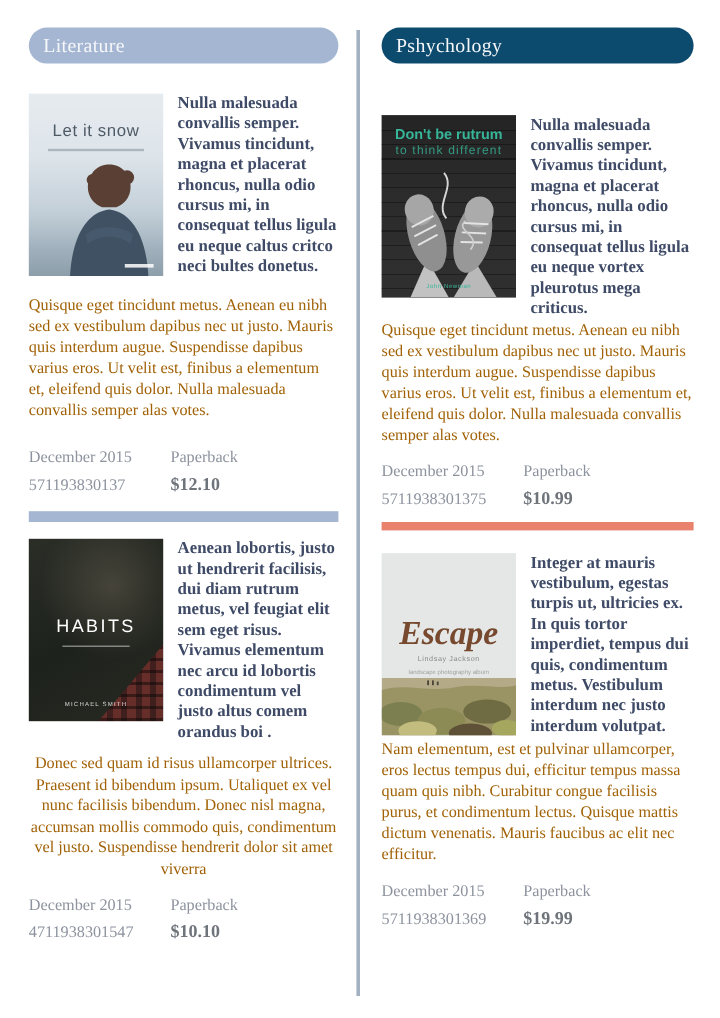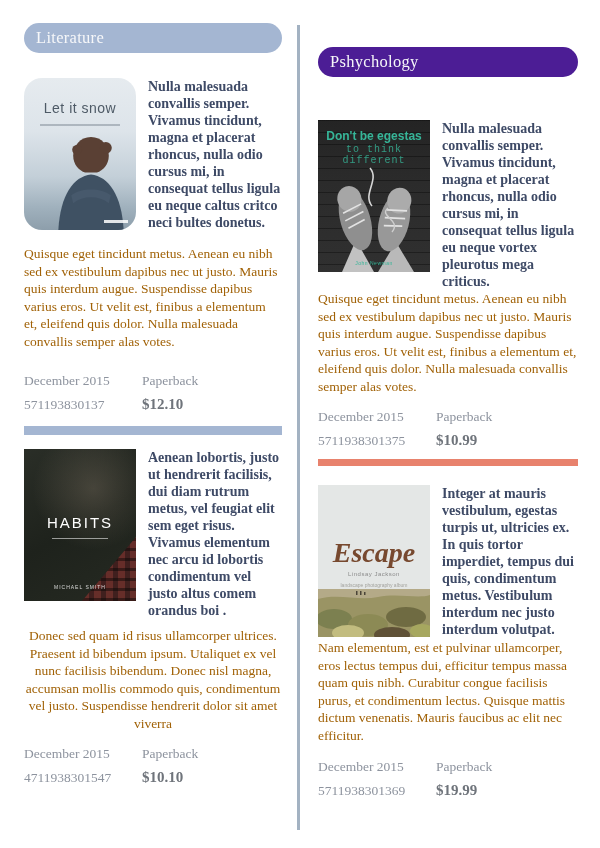--- a/index.html
+++ b/index.html
@@ -5,21 +5,21 @@
   html,body{margin:0;padding:0;background:#fff;}
   .page{position:relative;width:600px;height:848px;background:#ffffff;overflow:hidden;
         font-family:"Liberation Serif",serif;}
   .vdivider{position:absolute;left:297px;top:25px;width:3px;height:805px;background:#a3b2c2;}
   .col{position:absolute;top:23px;}
   .col-left{left:24px;width:258px;}
   .col-right{left:318px;width:260px;}
   .col-header{height:30px;line-height:30px;padding-left:12px;box-sizing:border-box;
               color:#f6f7f9;font-size:16.5px;letter-spacing:.3px;border-radius:15px;}
   .col-left .col-header{background:#a4b6d2;}
-  .col-right .col-header{background:#4c1d95;margin-top:24px;}
+  .col-right .col-header{background:#0c4a6e;}
   .book-row{display:flex;gap:12px;}
   .col-left .book-row1{margin-top:25px;}
   .col-right .book-row1{margin-top:43px;}
   .col-left .book-row2{margin-top:14px;}
   .col-right .book-row2{margin-top:19px;}
   .lead{flex:1;font-weight:bold;font-size:14px;line-height:17px;color:#3e4a66;}
   .body-para{font-size:13.5px;line-height:17.5px;color:#a16207;}
   .col-left .bp1{margin-top:14px;}
   .col-right .bp1{margin-top:0px;}
   .col-left .bp2{margin-top:8px;text-align:center;}
@@ -32,21 +32,21 @@
   .meta .date,.meta .format,.meta .isbn{font-size:13.5px;color:#8d939e;}
   .meta .price{font-size:15px;font-weight:bold;color:#6f747b;}
   .hdivider{border:0;}
   .col-left .hdivider{margin-top:13px;height:9px;background:#a4b6d2;}
   .col-right .hdivider{margin-top:10px;height:7px;background:#e8826d;}
 
   
   .cover{position:relative;width:112px;height:152px;flex:0 0 112px;overflow:hidden;}
   .cover svg{position:absolute;display:block;}
 
-  .c-snow{background:linear-gradient(180deg,#e6ebef 0%,#dde4ea 35%,#c3cfd8 65%,#a0b1bd 85%,#8d9eab 100%);border-radius:18px;}
+  .c-snow{background:linear-gradient(180deg,#e6ebef 0%,#dde4ea 35%,#c3cfd8 65%,#a0b1bd 85%,#8d9eab 100%);}
   .c-snow-title{position:absolute;top:22px;width:100%;text-align:center;
     font-family:"Liberation Sans",sans-serif;font-size:14px;color:#4e5a66;letter-spacing:.5px;}
   .c-snow-sub{position:absolute;top:46px;left:16px;right:16px;height:2px;background:rgba(100,112,124,.4);}
   .c-snow-person{bottom:0;right:5px;width:80px;height:94px;}
   .c-snow-authorbar{position:absolute;bottom:7px;right:8px;width:24px;height:3px;background:rgba(255,255,255,.85);}
 
   .c-habits{background:radial-gradient(circle at 62% 26%,rgba(130,118,102,.38),rgba(0,0,0,0) 46%),
             linear-gradient(150deg,#2a2e27 0%,#1e221c 50%,#262a22 100%);}
   .c-habits-plaid{position:absolute;right:0;bottom:0;width:54px;height:64px;
     clip-path:polygon(100% 0,100% 100%,0 100%);opacity:.9;
@@ -56,21 +56,21 @@
     font-family:"Liberation Sans",sans-serif;font-size:15px;letter-spacing:2px;}
   .c-habits-line{position:absolute;top:89px;left:28px;right:28px;height:1px;background:rgba(255,255,255,.55);}
   .c-habits-author{position:absolute;bottom:11px;width:100%;text-align:center;
     color:rgba(255,255,255,.8);font-family:"Liberation Sans",sans-serif;font-size:5px;letter-spacing:1px;}
 
   .c-afraid{background:repeating-linear-gradient(180deg,rgba(0,0,0,.35) 0 1px,rgba(0,0,0,0) 1px 12px),
             linear-gradient(180deg,#242424 0%,#2b2b2b 40%,#303030 100%);}
   .c-afraid-title1{position:absolute;top:9px;width:100%;text-align:center;color:#36b598;
     font-family:"Liberation Sans",sans-serif;font-weight:bold;font-size:12px;}
   .c-afraid-title2{position:absolute;top:24px;width:100%;text-align:center;color:#36b598;opacity:.82;
-    font-family:Liberation Mono, monospace;font-size:10px;letter-spacing:1px;}
+    font-family:Liberation Sans, sans-serif;font-size:10px;letter-spacing:1px;}
   .c-afraid-shoes{bottom:0;left:0;width:112px;height:110px;}
   .c-afraid-author{position:absolute;bottom:6px;width:100%;text-align:center;color:#36b598;
     font-family:"Liberation Sans",sans-serif;font-size:5px;letter-spacing:.5px;}
 
   .c-escape{background:#e4e7e6;}
   .c-escape-title{position:absolute;top:52px;width:100%;text-align:center;
     font-family:"Liberation Serif",serif;font-style:italic;font-weight:bold;font-size:28px;color:#77492f;}
   .c-escape-author{position:absolute;top:86px;width:100%;text-align:center;color:#8b8b8b;
     font-family:"Liberation Sans",sans-serif;font-size:6px;letter-spacing:.5px;}
   .c-escape-sub{position:absolute;top:97px;width:100%;text-align:center;color:#a3a39e;
@@ -127,21 +127,21 @@
       <span class="isbn">4711938301547</span>
       <span class="price">$10.10</span>
     </div>
   </div>
 
   <div class="col col-right">
     <div class="col-header">Pshychology</div>
 
     <div class="book-row book-row1">
       <div class="cover c-afraid">
-        <div class="c-afraid-title1">Don't be egestas</div>
+        <div class="c-afraid-title1">Don't be rutrum</div>
         <div class="c-afraid-title2">to think different</div>
         <svg class="c-afraid-shoes" viewBox="0 0 112 110">
           <path d="M24,110 L38,78 L56,110 Z" fill="#c2c2c2"></path>
           <path d="M60,110 L78,80 L96,110 Z" fill="#b9b9b9"></path>
           <g transform="rotate(-16 38 60)">
             <ellipse cx="38" cy="58" rx="15" ry="31" fill="#8f8f8f"></ellipse>
             <ellipse cx="38" cy="36" rx="12" ry="13" fill="#a6a6a6"></ellipse>
             <path d="M28,48 L48,44 M28,56 L48,52 M29,64 L47,60" stroke="#e3e3e3" stroke-width="1.6" fill="none"></path>
           </g>
           <g transform="rotate(14 76 60)">

